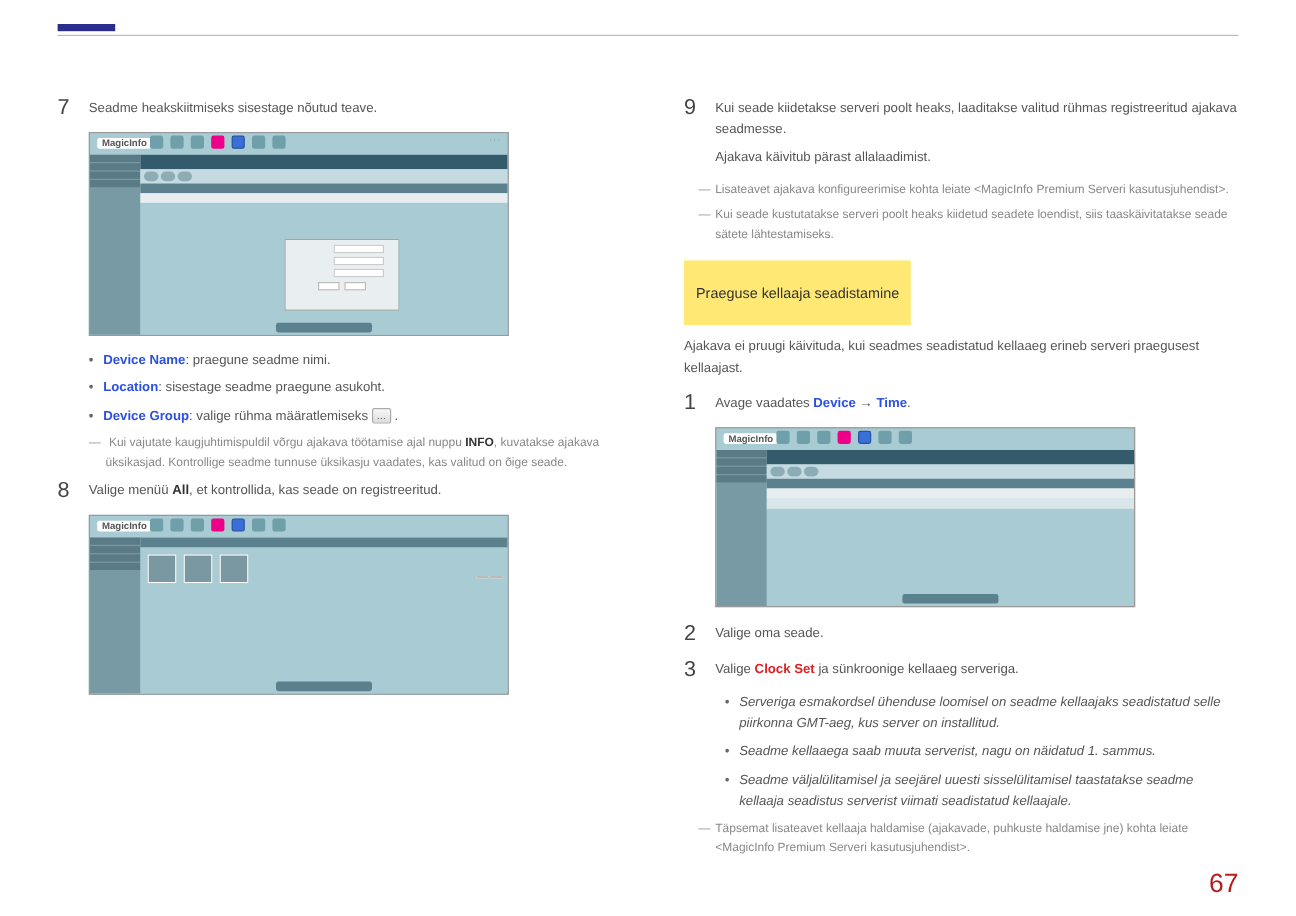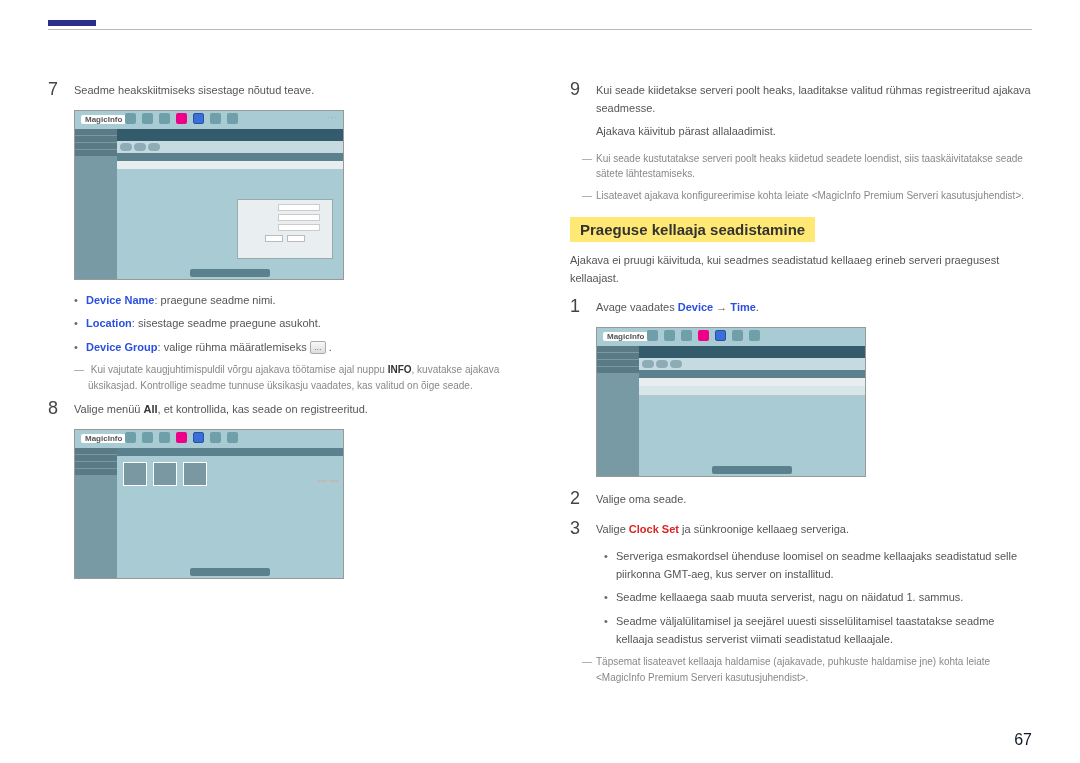--- a/index.html
+++ b/index.html
@@ -38,21 +38,21 @@
   }
   .step-num {
     font-size: 18px;
     color: #444;
     font-weight: 300;
     min-width: 14px;
     line-height: 1;
   }
   .step-body { flex: 1; line-height: 1.6; padding-top: 2px; }
   .screenshot {
-    width: 270px;
+    width: 350px;
     height: 170px;
     background: #a9cbd3;
     border: 1px solid #999;
     margin: 8px 0 12px 0;
     position: relative;
     overflow: hidden;
   }
   .screenshot.sm { height: 150px; }
   .scr-logo {
     position: absolute; top: 4px; left: 6px;
@@ -115,21 +115,21 @@
     position: relative;
     padding-left: 12px;
     margin-bottom: 6px;
     line-height: 1.6;
   }
   .bullet-list li::before {
     content: "•";
     position: absolute; left: 0; top: 0;
     color: #666;
   }
-  .bullet-list.sub { margin-left: 34px; }
+  .bullet-list.sub { margin-left: 34px; font-style: italic; }
   .hl-term { color: #2b4fe0; font-weight: bold; }
   .hl-red { color: #d22; font-weight: bold; }
   .note {
     font-size: 10px; color: #888;
     margin: 4px 0 6px 26px;
     text-indent: -14px; padding-left: 14px;
     line-height: 1.55;
   }
   .note::before { content: "―"; margin-right: 4px; color:#999;}
   .note.indent2 { margin-left: 12px; }
@@ -137,30 +137,30 @@
     display: inline-block; width: 16px; height: 13px;
     background: linear-gradient(#f8f8f8,#ddd);
     border: 1px solid #aaa; border-radius: 2px;
     vertical-align: middle; font-size:8px; text-align:center;
     line-height:11px; color:#444;
   }
   .section-heading {
     display: inline-block;
     background: #ffe974;
     color: #333;
-    font-size: 15px;
-    font-weight: bold;
-    padding: 4px 10px;
+    font-size: 12px;
+    font-weight: normal;
+    padding: 20px 10px;
     margin: 8px 0 10px 0;
   }
   .plain-para { margin: 0 0 10px 0; line-height:1.6; }
   .page-num {
     position: absolute;
     bottom: 14px; right: 48px;
-    font-size: 16px; color: #0f172a;
+    font-size: 22px; color: #b91c1c;
     font-weight: 300;
   }
   .bold { font-weight: bold; color:#333; }
 </style>
 </head>
 <body>
 
 <div class="top-accent"></div>
 <div class="top-rule"></div>
 
@@ -287,22 +287,22 @@
   <div class="col">
 
     <div class="step">
       <div class="step-num">9</div>
       <div class="step-body">
         <div>Kui seade kiidetakse serveri poolt heaks, laaditakse valitud rühmas registreeritud ajakava seadmesse.</div>
         <div style="margin-top:6px;">Ajakava käivitub pärast allalaadimist.</div>
       </div>
     </div>
 
+    <p class="note indent2">Lisateavet ajakava konfigureerimise kohta leiate &lt;MagicInfo Premium Serveri kasutusjuhendist&gt;.</p>
     <p class="note indent2">Kui seade kustutatakse serveri poolt heaks kiidetud seadete loendist, siis taaskäivitatakse seade sätete lähtestamiseks.</p>
-    <p class="note indent2">Lisateavet ajakava konfigureerimise kohta leiate &lt;MagicInfo Premium Serveri kasutusjuhendist&gt;.</p>
 
     <div class="section-heading">Praeguse kellaaja seadistamine</div>
 
     <p class="plain-para">Ajakava ei pruugi käivituda, kui seadmes seadistatud kellaaeg erineb serveri praegusest kellaajast.</p>
 
     <div class="step">
       <div class="step-num">1</div>
       <div class="step-body">
         <span>Avage vaadates </span><span class="hl-term">Device</span><span> → </span><span class="hl-term">Time</span><span>.</span>
       </div>

